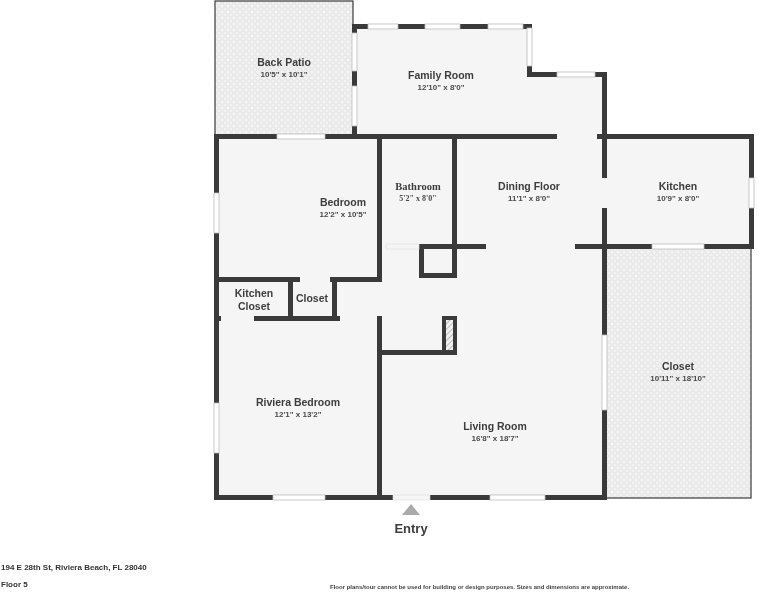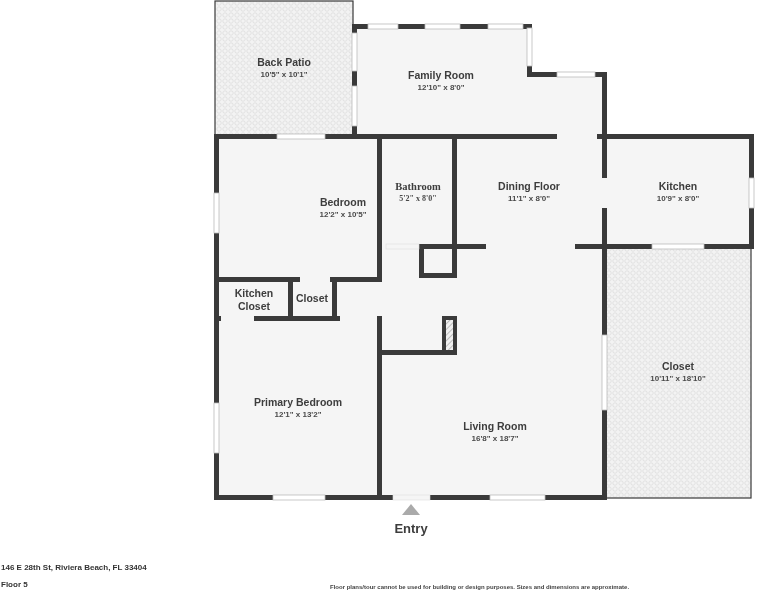--- a/index.html
+++ b/index.html
@@ -156,25 +156,25 @@
   <span class="room-name">Closet</span>
 </div>
 <div class="room-label" style="left:312px; top:298px;">
   <span class="room-name">Closet</span>
 </div>
 <div class="room-label" style="left:678px; top:372px;">
   <span class="room-name">Closet</span>
   <span class="room-dim">10'11" x 18'10"</span>
 </div>
 <div class="room-label" style="left:298px; top:408px;">
-  <span class="room-name">Primary Bedroom</span>
+  <span class="room-name">Riviera Bedroom</span>
   <span class="room-dim">12'1" x 13'2"</span>
 </div>
 <div class="room-label" style="left:495px; top:432px;">
   <span class="room-name">Living Room</span>
   <span class="room-dim">16'8" x 18'7"</span>
 </div>
 
 <div class="entry-label">Entry</div>
 
-<div class="footer-address">146 E 28th St, Riviera Beach, FL 33404</div>
+<div class="footer-address">194 E 28th St, Riviera Beach, FL 28040</div>
 <div class="footer-floor">Floor 5</div>
 <div class="footer-disclaimer">Floor plans/tour cannot be used for building or design purposes. Sizes and dimensions are approximate.</div>
 
 </body></html>

